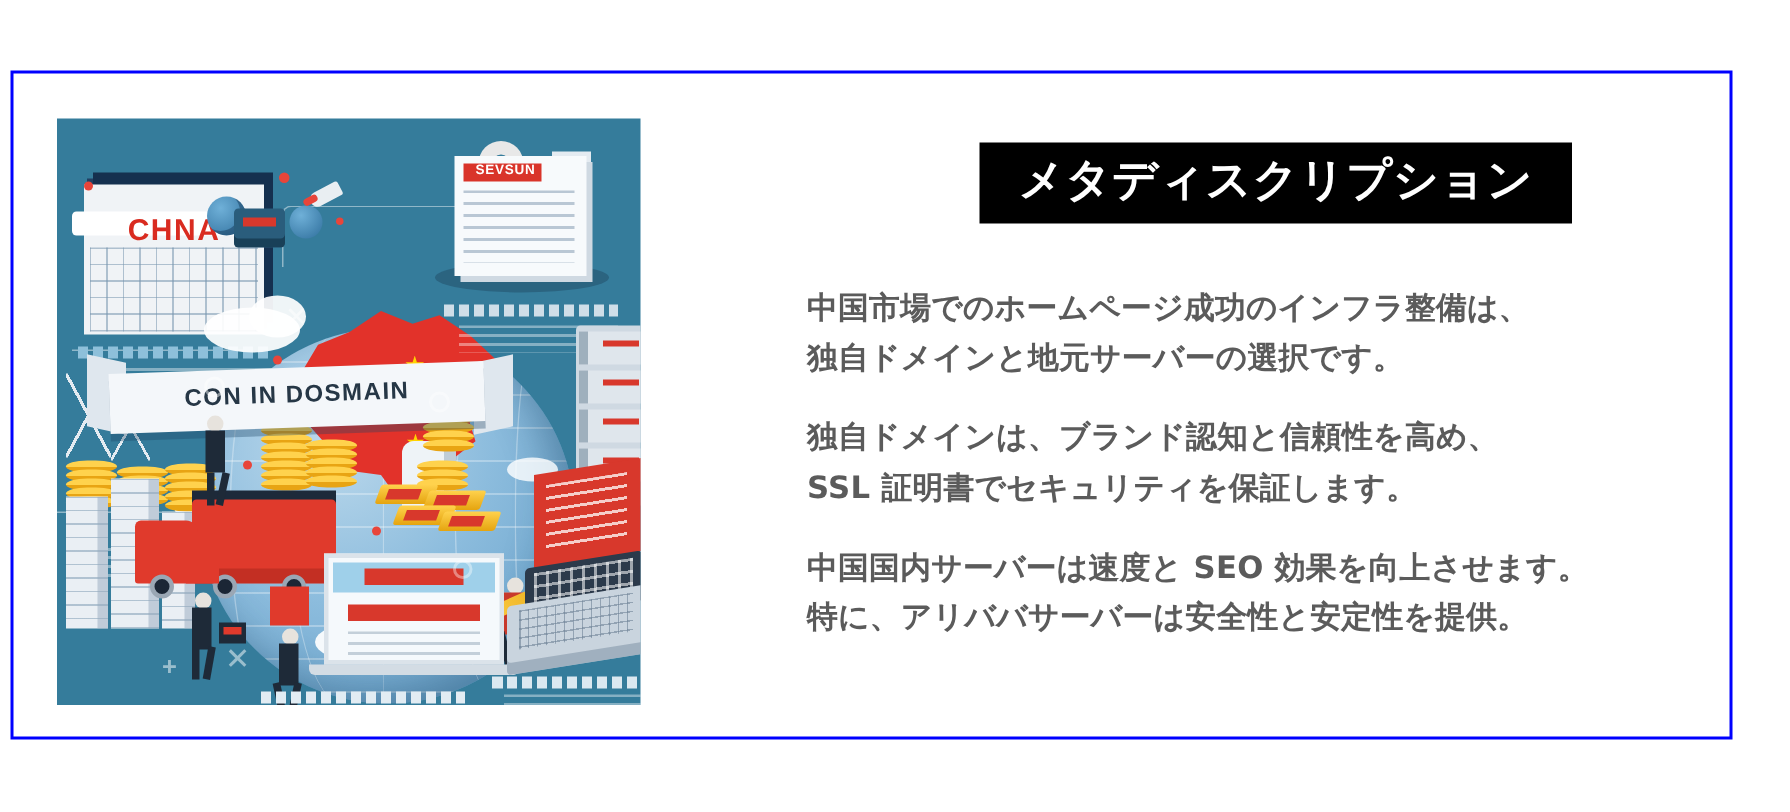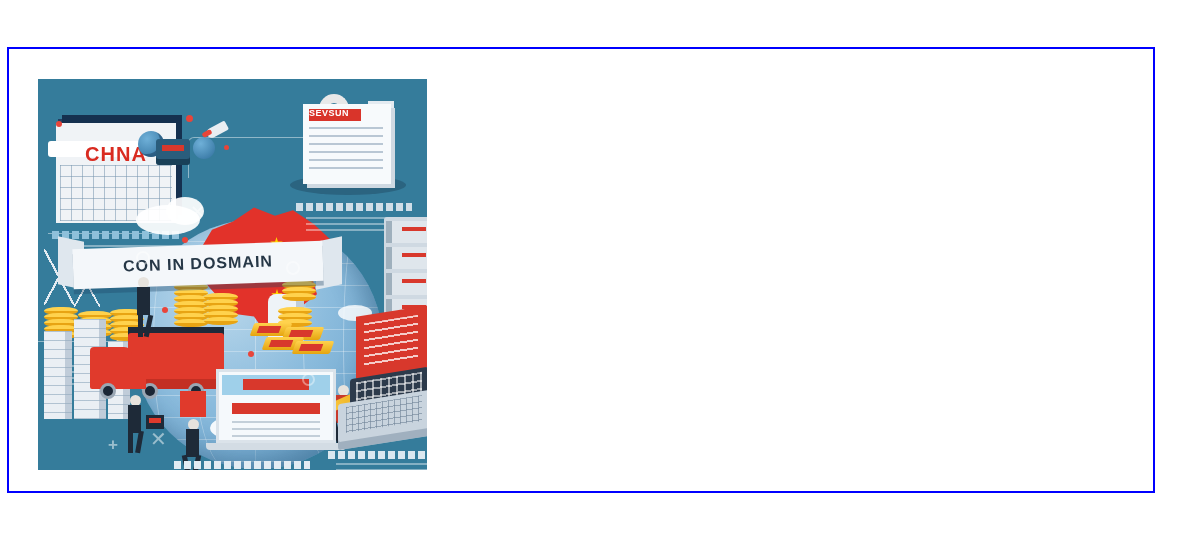--- a/index.html
+++ b/index.html
@@ -152,21 +152,21 @@
     left: 271px; top: 30px;
     width: 52px; height: 12px;
     background: #d9342a;
   }
   .doc-title {
     left: 271px; top: 29px;
     width: 48px;
     color: #ffffff;
     font-size: 9px;
     font-weight: bold;
-    text-align: left;
+    text-align: right;
     letter-spacing: 0.5px;
   }
   .doc-lines {
     left: 271px; top: 48px;
     width: 74px; height: 48px;
     background: repeating-linear-gradient(to bottom, #b9c7d4 0 2px, rgba(0,0,0,0) 2px 8px);
   }
   .doc-pedestal {
     left: 252px; top: 96px;
     width: 116px; height: 20px;
@@ -655,15 +655,28 @@
         <div class="ill dot-red" style="left:210px;top:272px;width:6px;height:6px;"></div>
         <div class="ill plus" style="left:70px;top:356px;font-size:17px;">+</div>
         <div class="ill cross" style="left:112px;top:348px;font-size:20px;">✕</div>
         <div class="ill cross" style="left:152px;top:122px;font-size:18px;">✕</div>
         <div class="ill" style="left:98px;top:172px;width:10px;height:10px;border:2px solid rgba(255,255,255,0.45);border-radius:50%;"></div>
         <div class="ill" style="left:248px;top:182px;width:10px;height:10px;border:2px solid rgba(255,255,255,0.4);border-radius:50%;"></div>
         <div class="ill" style="left:264px;top:294px;width:9px;height:9px;border:2px solid rgba(255,255,255,0.4);border-radius:50%;"></div>
       </div>
     </div>
 
+    <div id="text-column">
+
+      <div id="meta-heading">メタディスクリプション</div>
+
+      <p id="paragraph-1" class="meta-paragraph">中国市場でのホームページ成功のインフラ整備は、
+独自ドメインと地元サーバーの選択です。</p>
+
+      <p id="paragraph-2" class="meta-paragraph">独自ドメインは、ブランド認知と信頼性を高め、
+SSL 証明書でセキュリティを保証します。</p>
+
+      <p id="paragraph-3" class="meta-paragraph">中国国内サーバーは速度と SEO 効果を向上させます。
+特に、アリババサーバーは安全性と安定性を提供。</p>
+    </div>
 
   </div>
 </div>
 
 </body></html>

